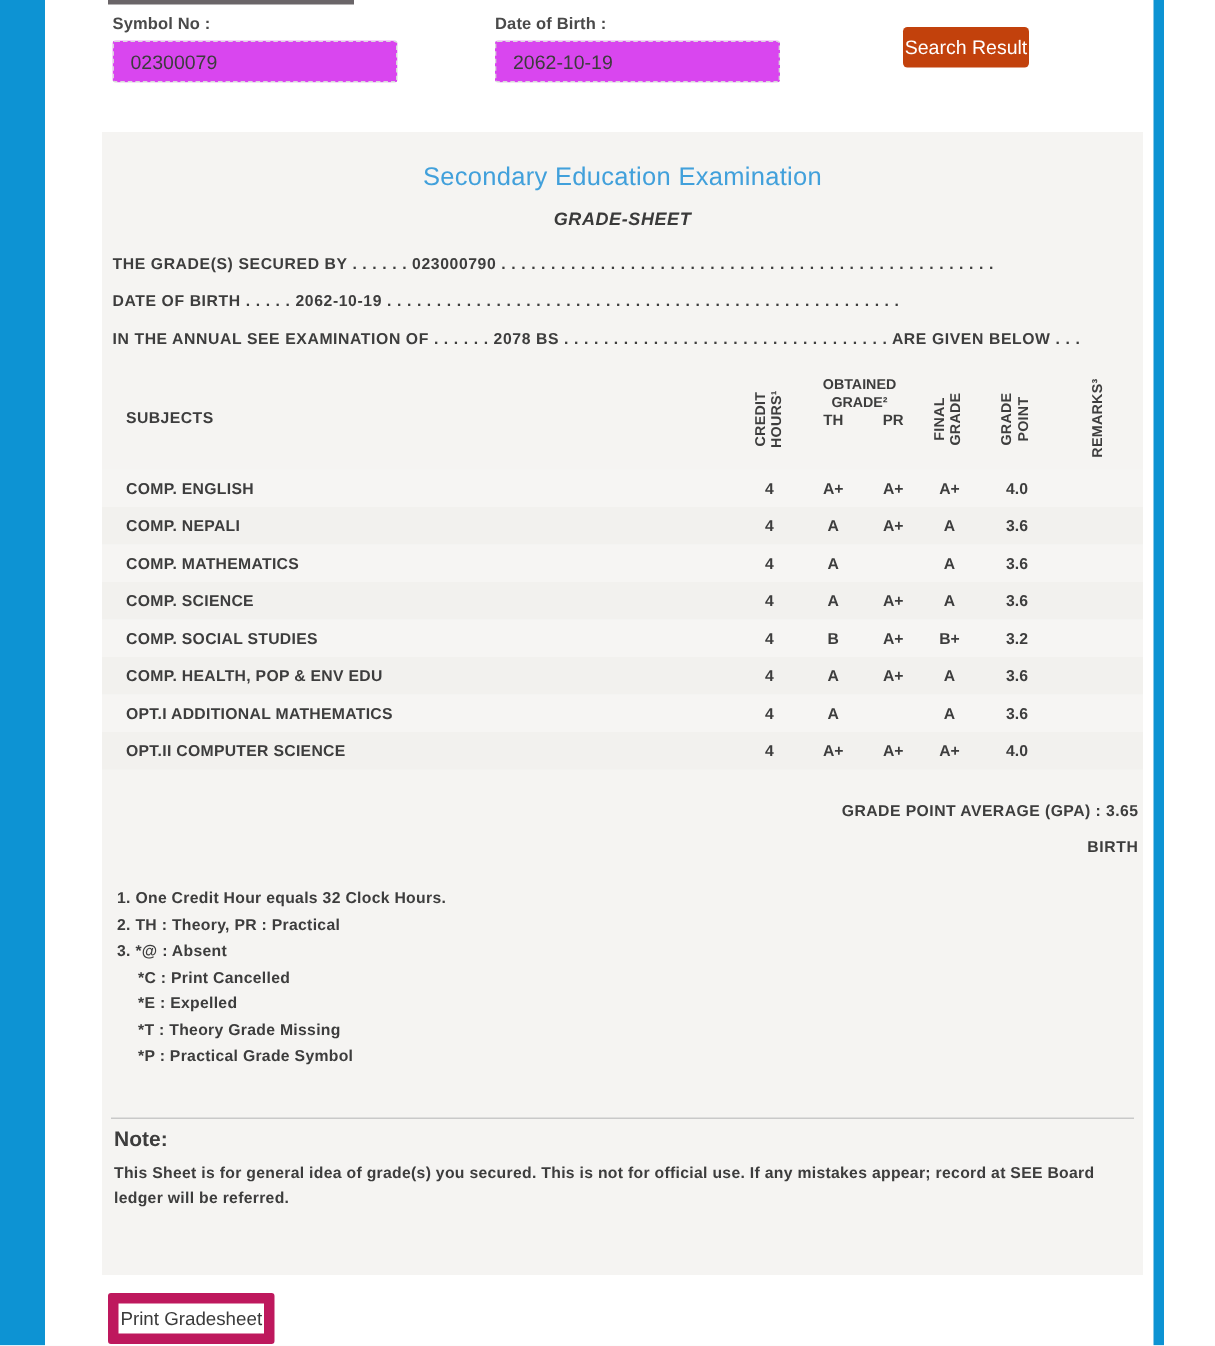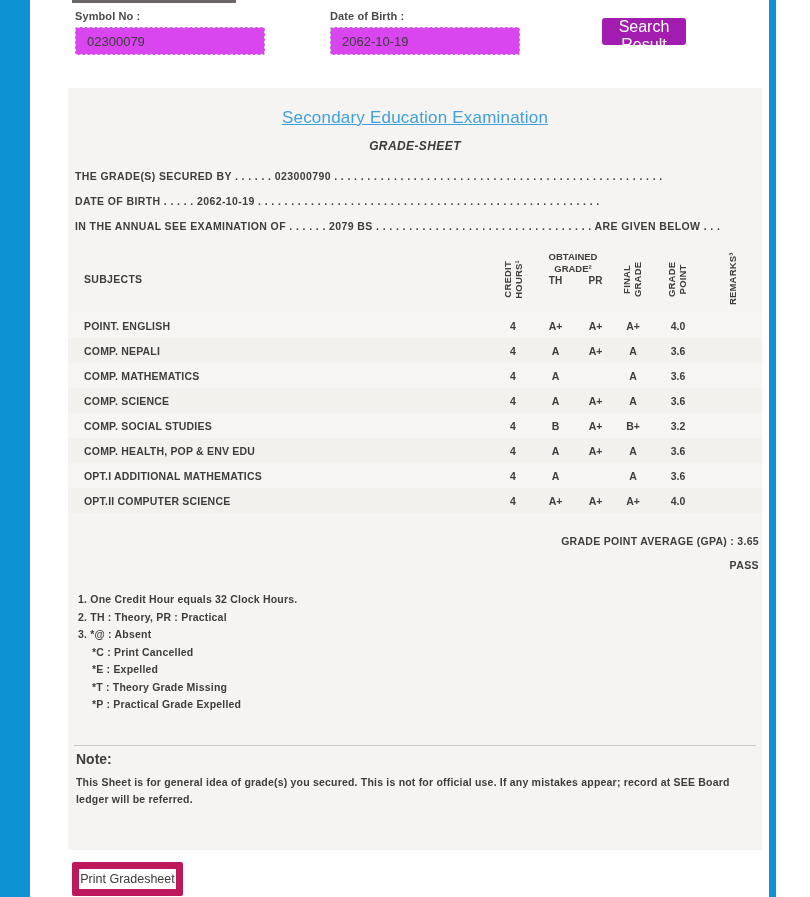--- a/index.html
+++ b/index.html
@@ -14,27 +14,27 @@
   
   .form-area { position:absolute; left:75px; top:10px; width:700px; }
   .field { position:absolute; top:0; }
   .field.symbol { left:0; }
   .field.dob { left:255px; }
   .field-label { font-size:11px; font-weight:bold; color:#4a4a4a; letter-spacing:.1px; }
   .field-input { margin-top:5px; width:190px; height:28px; background:#d946ef;
                  border:1px dashed #d9d9d9; border-radius:2px; font-size:13px; color:#3c3c3c;
                  padding-left:11px; font-family:"Liberation Sans", sans-serif; }
   .search-btn { position:absolute; left:527px; top:8px; width:84px; height:27px;
-                background:#a21caf; color:#ffffff; border:none; border-radius:3px;
-                font-size:16px; font-family:"Liberation Sans", sans-serif; cursor:pointer; }
+                background:#c2410c; color:#ffffff; border:none; border-radius:3px;
+                font-size:13px; font-family:"Liberation Sans", sans-serif; cursor:pointer; }
 
   
   .card { position:absolute; left:68px; top:88px; width:694px; height:762px;
           background:#f5f4f2; padding:20px 0 0 0; }
-  .sheet-title { text-align:center; color:#41a0db; font-size:17px; letter-spacing:.2px;text-decoration:underline; }
+  .sheet-title { text-align:center; color:#41a0db; font-size:17px; letter-spacing:.2px; }
   .sheet-subtitle { text-align:center; color:#3a3a3a; font-size:12px; font-weight:bold;
                     letter-spacing:.4px; margin-top:11px;font-style:italic; }
   .lines { margin:17px 8px 0 7px; }
   .dotline { font-size:10.5px; font-weight:bold; color:#3d3d3d; letter-spacing:.4px;
              margin-bottom:13px; white-space:nowrap; overflow:hidden; }
 
   
   .gtable { margin-top:2px; }
   .ghead { display:grid; grid-template-columns:1fr 40px 45px 35px 40px 50px 59px;
            height:68px; align-items:stretch; }
@@ -97,21 +97,21 @@
     <button class="search-btn">Search Result</button>
   </div>
 
   <div class="card">
     <div class="sheet-title">Secondary Education Examination</div>
     <div class="sheet-subtitle">GRADE-SHEET</div>
 
     <div class="lines">
       <div class="dotline">THE GRADE(S) SECURED BY . . . . . . 023000790 . . . . . . . . . . . . . . . . . . . . . . . . . . . . . . . . . . . . . . . . . . . . . . . . . .</div>
       <div class="dotline">DATE OF BIRTH . . . . . 2062-10-19 . . . . . . . . . . . . . . . . . . . . . . . . . . . . . . . . . . . . . . . . . . . . . . . . . . . .</div>
-      <div class="dotline">IN THE ANNUAL SEE EXAMINATION OF . . . . . . 2079 BS . . . . . . . . . . . . . . . . . . . . . . . . . . . . . . . . . ARE GIVEN BELOW . . .</div>
+      <div class="dotline">IN THE ANNUAL SEE EXAMINATION OF . . . . . . 2078 BS . . . . . . . . . . . . . . . . . . . . . . . . . . . . . . . . . ARE GIVEN BELOW . . .</div>
     </div>
 
     <div class="gtable">
       <div class="ghead">
         <div class="subjects-cell">SUBJECTS</div>
         <div class="vcell">
             <span>CREDIT
 HOURS¹</span>
           </div>
         <div class="obt-group">
@@ -129,21 +129,21 @@
         <div class="vcell">
             <span>GRADE
 POINT</span>
           </div>
         <div class="vcell">
             <span>REMARKS³</span>
           </div>
       </div>
 
       <div class="grow">
-        <div class="subj">POINT. ENGLISH</div>
+        <div class="subj">COMP. ENGLISH</div>
         <div class="val">4</div>
         <div class="val">A+</div>
         <div class="val">A+</div>
         <div class="val">A+</div>
         <div class="val">4.0</div>
         <div class="val"></div>
       </div>
       <div class="grow">
         <div class="subj">COMP. NEPALI</div>
         <div class="val">4</div>
@@ -203,30 +203,30 @@
         <div class="val">4</div>
         <div class="val">A+</div>
         <div class="val">A+</div>
         <div class="val">A+</div>
         <div class="val">4.0</div>
         <div class="val"></div>
       </div>
     </div>
 
     <div class="gpa-line">GRADE POINT AVERAGE (GPA) : 3.65</div>
-    <div class="pass-line">PASS</div>
+    <div class="pass-line">BIRTH</div>
 
     <div class="footnotes">
       <div class="fnote">1. One Credit Hour equals 32 Clock Hours.</div>
       <div class="fnote">2. TH : Theory, PR : Practical</div>
       <div class="fnote">3. *@ : Absent</div>
       <div class="fnote indent">*C : Print Cancelled</div>
       <div class="fnote indent">*E : Expelled</div>
       <div class="fnote indent">*T : Theory Grade Missing</div>
-      <div class="fnote indent">*P : Practical Grade Expelled</div>
+      <div class="fnote indent">*P : Practical Grade Symbol</div>
     </div>
 
     <hr class="note-rule">
     <div class="note-label">Note:</div>
     <div class="note-text">This Sheet is for general idea of grade(s) you secured. This is not for official use. If any mistakes appear; record at SEE Board ledger will be referred.</div>
   </div>
 
   <button class="print-btn">Print Gradesheet</button>
 </div>
 

